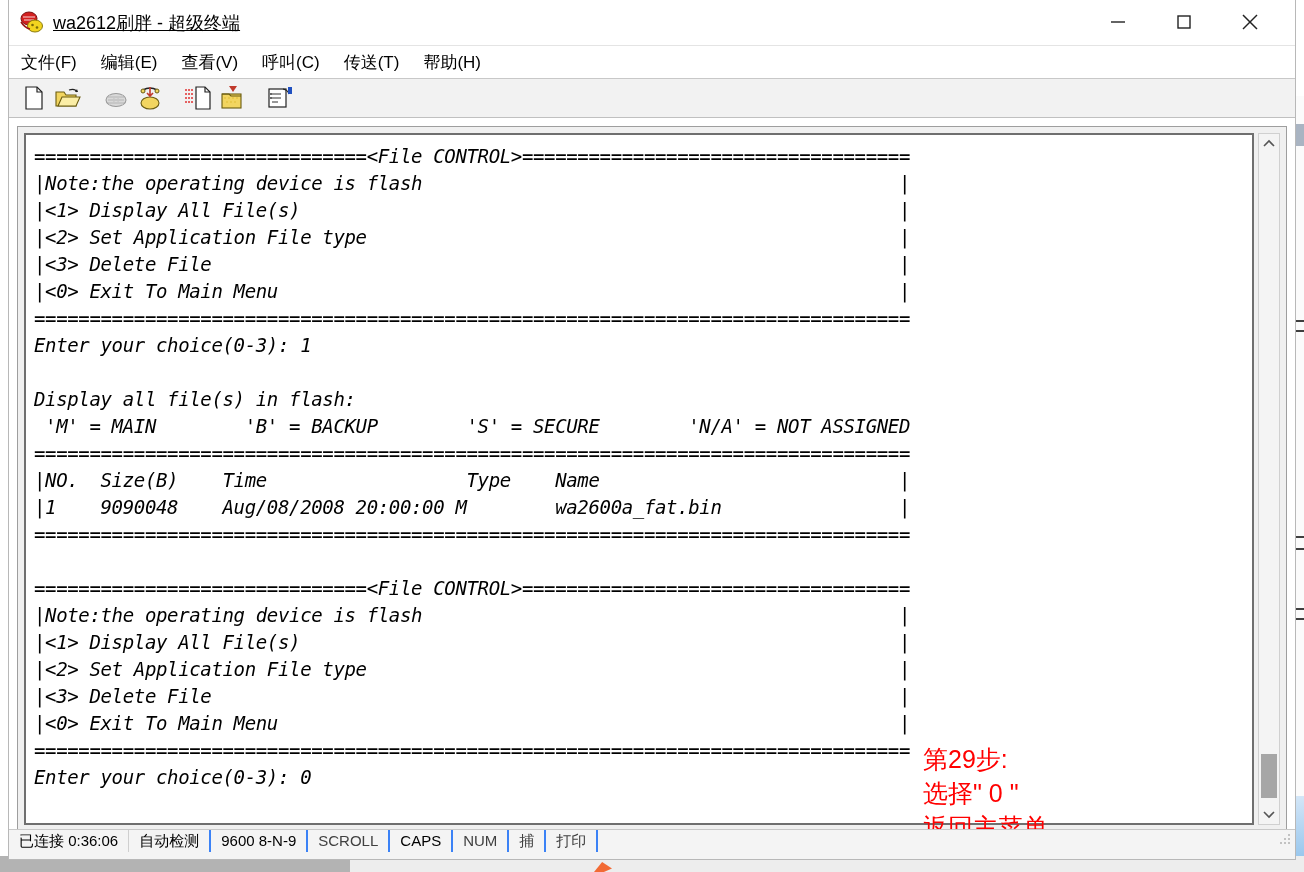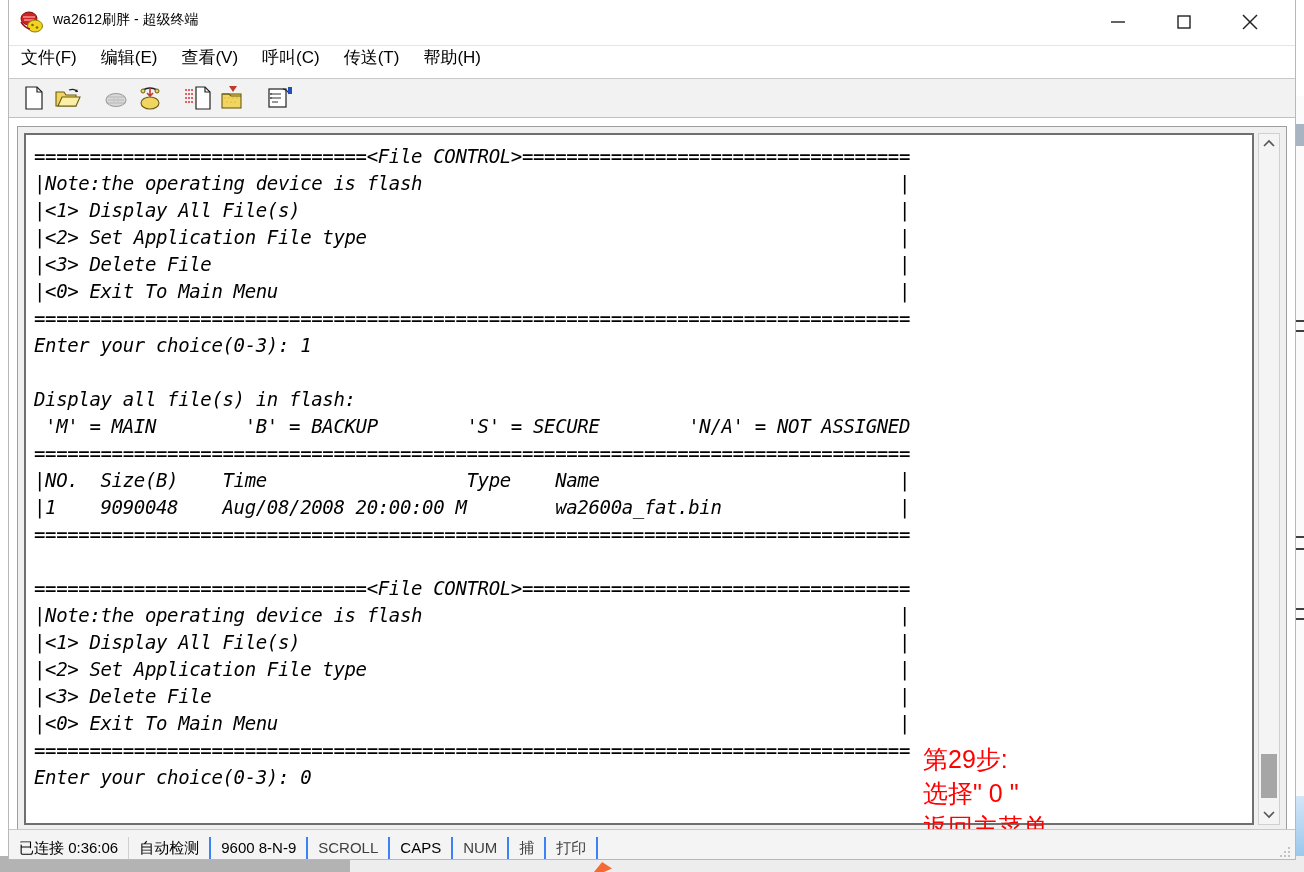--- a/index.html
+++ b/index.html
@@ -92,23 +92,24 @@
     border-bottom: 1px solid #e4e4e4;
   }
   #ht-icon {
     position: absolute;
     left: 10px; top: 10px;
     width: 26px; height: 24px;
   }
   #title-text {
     position: absolute;
     left: 44px; top: 11px;
-    font-size: 14px;
+    font-size: 18px;
     color: #000000;
     white-space: nowrap;
+    text-decoration: underline;
   }
   .wbtn {
     position: absolute;
     top: 0;
     width: 66px; height: 44px;
     display: flex; align-items: center; justify-content: center;
     cursor: default;
   }
   #btn-min { left: 1076px; }
   #btn-max { left: 1142px; }
@@ -116,20 +117,21 @@
   .wbtn svg { display: block; }
 
   
   #menubar {
     position: relative;
     height: 32px;
     background: #ffffff;
     border-bottom: 1px solid #c8c8c8;
     padding-left: 12px;
     display: flex;
+    align-items: center;
   }
   .menu-item {
     font-size: 17px;
     color: #000;
     margin-right: 24px;
     white-space: nowrap;
     cursor: default;
   }
 
   
@@ -226,21 +228,21 @@
 
   
   #statusbar {
     position: absolute;
     left: 0; bottom: 0;
     width: 100%;
     height: 30px;
     background: #f4f4f4;
     border-top: 1px solid #c8c8c8;
     display: flex;
-    align-items: flex-end;
+    align-items: flex-start;
     box-sizing: border-box;
   }
   .sb-cell {
     font-size: 15px;
     color: #000;
     padding: 0 10px;
     height: 22px;
     line-height: 22px;
     border-right: 2px solid #3b82f6;
     white-space: nowrap;

